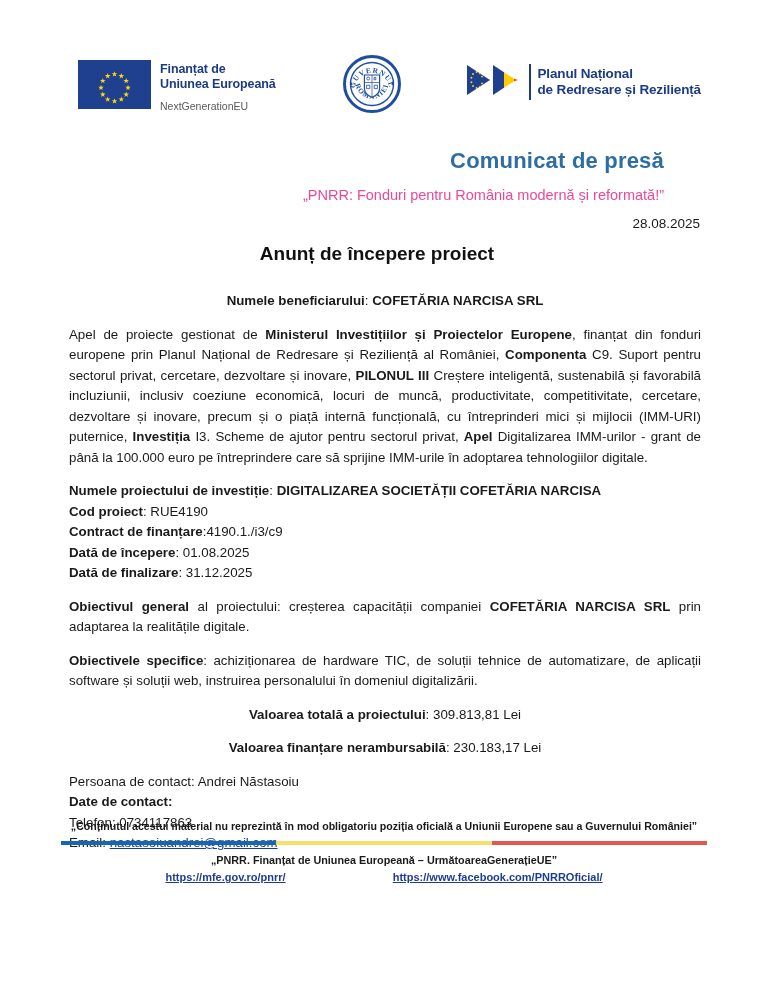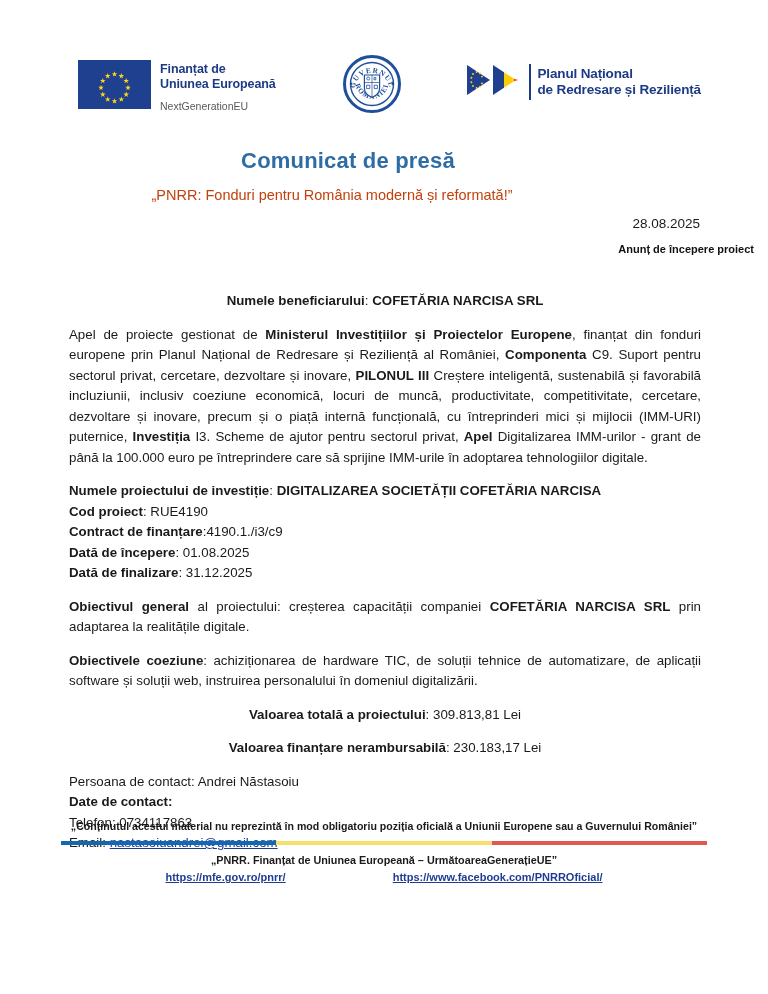--- a/index.html
+++ b/index.html
@@ -100,50 +100,49 @@
     white-space: nowrap;
     letter-spacing: -0.15px;
   }
 
   
   .doc-title {
     position: absolute;
     top: 148px;
     left: 0;
     width: 664px;
-    text-align: center;
+    text-align: right;
     font-size: 22px;
     font-weight: bold;
     color: #2e6da4;
     letter-spacing: 0.2px;
-    margin-left: 16px;
   }
   .doc-subtitle {
     position: absolute;
     top: 187px;
     left: 0;
     width: 664px;
-    text-align: center;
+    text-align: right;
     font-size: 14.5px;
-    color: #c2410c;
+    color: #ec4899;
   }
   .doc-date {
     position: absolute;
     top: 216px;
     right: 68px;
     font-size: 13.5px;
     color: #1a1a1a;
   }
   .doc-heading {
     position: absolute;
     top: 243px;
     left: 0;
     width: 754px;
-    text-align: right;
-    font-size: 11px;
+    text-align: center;
+    font-size: 19px;
     font-weight: bold;
     color: #111111;
   }
 
   
   .content {
     position: absolute;
     top: 291px;
     left: 69px;
     width: 632px;
@@ -317,21 +316,21 @@
     <div class="block-lines">
       <div><b>Numele proiectului de investiție</b>: <b>DIGITALIZAREA SOCIETĂȚII COFETĂRIA NARCISA</b></div>
       <div><b>Cod proiect</b>:<span> RUE4190</span></div>
       <div><b>Contract de finanțare</b>:<span>4190.1./i3/c9</span></div>
       <div><b>Dată de începere</b>:<span> 01.08.2025</span></div>
       <div><b>Dată de finalizare</b>:<span> 31.12.2025</span></div>
     </div>
 
     <p class="justify"><b>Obiectivul general</b><span> al proiectului:  creșterea capacității companiei </span><b>COFETĂRIA NARCISA SRL</b><span> prin adaptarea la realitățile digitale.</span></p>
 
-    <p class="justify"><b>Obiectivele coeziune</b><span>: achiziționarea de hardware TIC, de soluții tehnice de automatizare, de aplicații software și soluții web, instruirea personalului în domeniul digitalizării.</span></p>
+    <p class="justify"><b>Obiectivele specifice</b><span>: achiziționarea de hardware TIC, de soluții tehnice de automatizare, de aplicații software și soluții web, instruirea personalului în domeniul digitalizării.</span></p>
 
     <p><b>Valoarea totală a proiectului</b>:<span> 309.813,81 Lei</span></p>
 
     <p><b>Valoarea finanțare nerambursabilă</b>:<span> 230.183,17 Lei</span></p>
 
     <div class="block-lines">
       <div>Persoana de contact: Andrei Năstasoiu</div>
       <div><b>Date de contact:</b></div>
       <div>Telefon: 0734117863</div>
       <div><span>Email: </span><a class="maillink" href="#">nastasoiuandrei@gmail.com</a></div>

